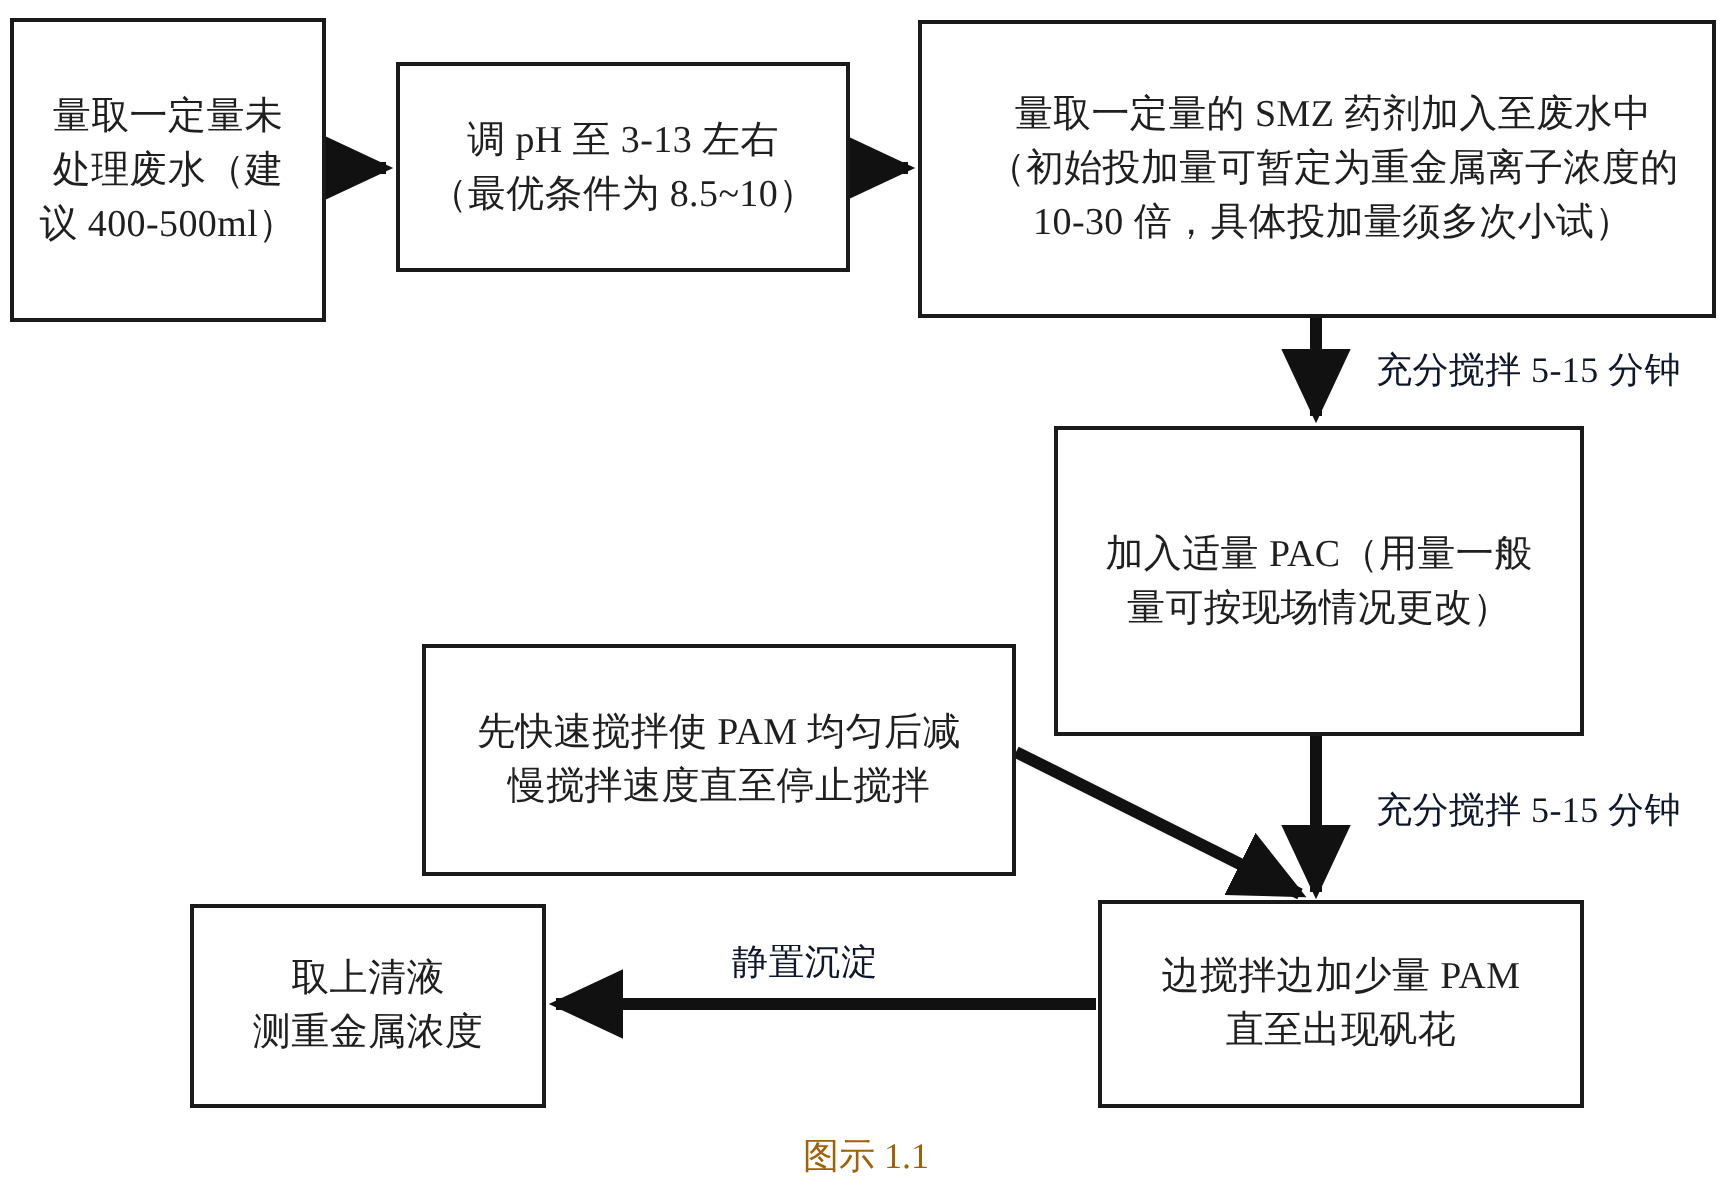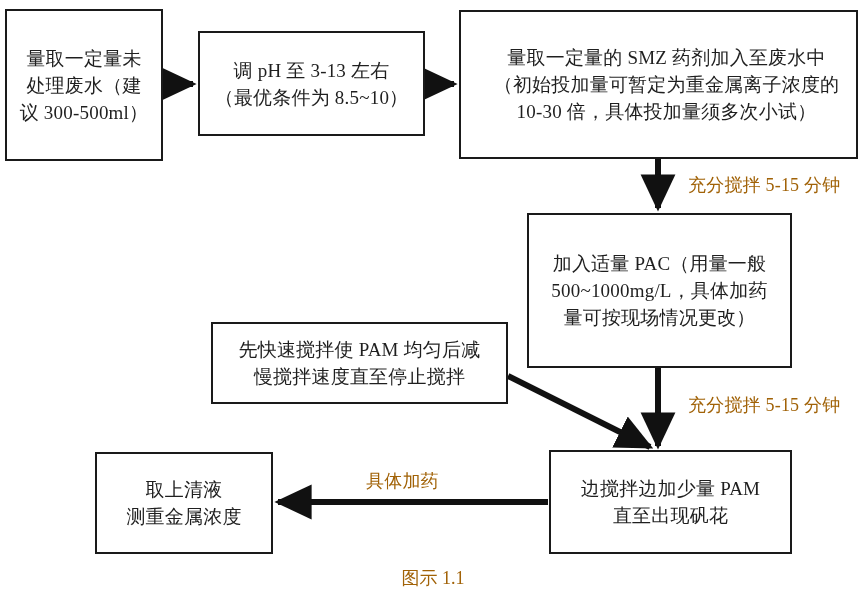--- a/index.html
+++ b/index.html
@@ -36,21 +36,21 @@
   .node .ln {
     display: block;
     width: 100%;
     padding: 4px 0;
     white-space: nowrap;
     letter-spacing: 0.2px;
   }
   .edge-label {
     position: absolute;
     font-size: 18px;
-    color: #a16207;
+    color: #0f172a;
     white-space: nowrap;
     z-index: 4;
     letter-spacing: 0.2px;
   }
   .caption {
     position: absolute;
     font-size: 18px;
     color: #a16207;
     white-space: nowrap;
     text-align: center;
@@ -87,56 +87,55 @@
     <line x1="658" y1="368" x2="658" y2="446" stroke="#111111" stroke-width="6" marker-end="url(#ah)"></line>
 
     <line x1="508" y1="376" x2="650" y2="447" stroke="#111111" stroke-width="6" marker-end="url(#ah)"></line>
 
     <line x1="548" y1="502" x2="278" y2="502" stroke="#111111" stroke-width="6" marker-end="url(#ah)"></line>
   </svg>
 
   <div class="node" style="left:5px; top:9px; width:158px; height:152px;">
     <span class="ln">量取一定量未</span>
     <span class="ln">处理废水（建</span>
-    <span class="ln">议 300-500ml）</span>
+    <span class="ln">议 400-500ml）</span>
   </div>
 
   <div class="node" style="left:198px; top:31px; width:227px; height:105px;">
     <span class="ln">调 pH 至 3-13 左右</span>
     <span class="ln">（最优条件为 8.5~10）</span>
   </div>
 
   <div class="node" style="left:459px; top:10px; width:399px; height:149px;padding-left:16px;">
     <span class="ln">量取一定量的 SMZ 药剂加入至废水中</span>
     <span class="ln">（初始投加量可暂定为重金属离子浓度的</span>
     <span class="ln">10-30 倍，具体投加量须多次小试）</span>
   </div>
 
   <div class="node" style="left:527px; top:213px; width:265px; height:155px;text-align:center;">
     <span class="ln">加入适量 PAC（用量一般</span>
-    <span class="ln">500~1000mg/L，具体加药</span>
     <span class="ln">量可按现场情况更改）</span>
   </div>
 
-  <div class="node" style="left:211px; top:322px; width:297px; height:82px;text-align:center;">
+  <div class="node" style="left:211px; top:322px; width:297px; height:116px;text-align:center;">
     <span class="ln">先快速搅拌使 PAM 均匀后减</span>
     <span class="ln">慢搅拌速度直至停止搅拌</span>
   </div>
 
   <div class="node" style="left:549px; top:450px; width:243px; height:104px;">
     <span class="ln">边搅拌边加少量 PAM</span>
     <span class="ln">直至出现矾花</span>
   </div>
 
   <div class="node" style="left:95px; top:452px; width:178px; height:102px;">
     <span class="ln">取上清液</span>
     <span class="ln">测重金属浓度</span>
   </div>
 
   <div class="edge-label" style="left:688px; top:173px;">充分搅拌 5-15 分钟</div>
 
   <div class="edge-label" style="left:688px; top:393px;">充分搅拌 5-15 分钟</div>
 
-  <div class="edge-label" style="left:366px; top:469px;">具体加药</div>
+  <div class="edge-label" style="left:366px; top:469px;">静置沉淀</div>
 
   <div class="caption" style="left:0px; top:566px; width:866px;">图示 1.1</div>
 
 </div>
 
 </body></html>

